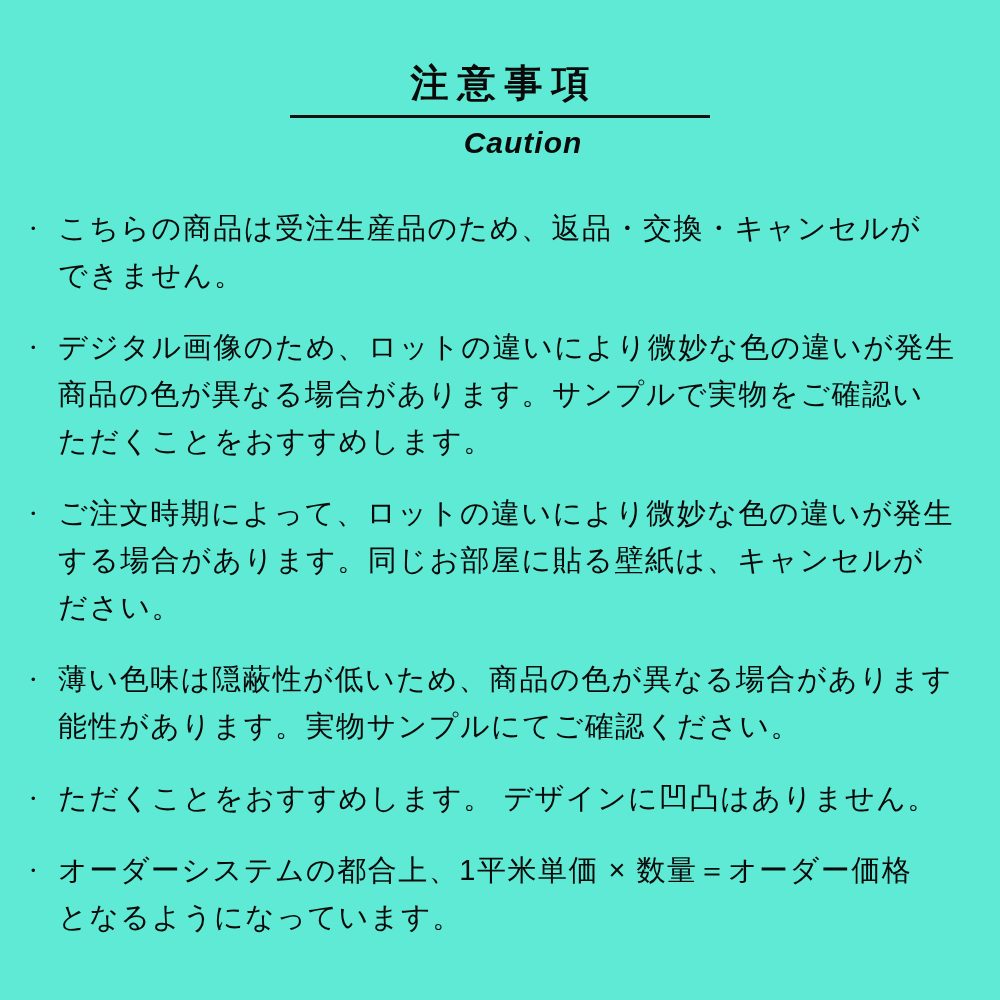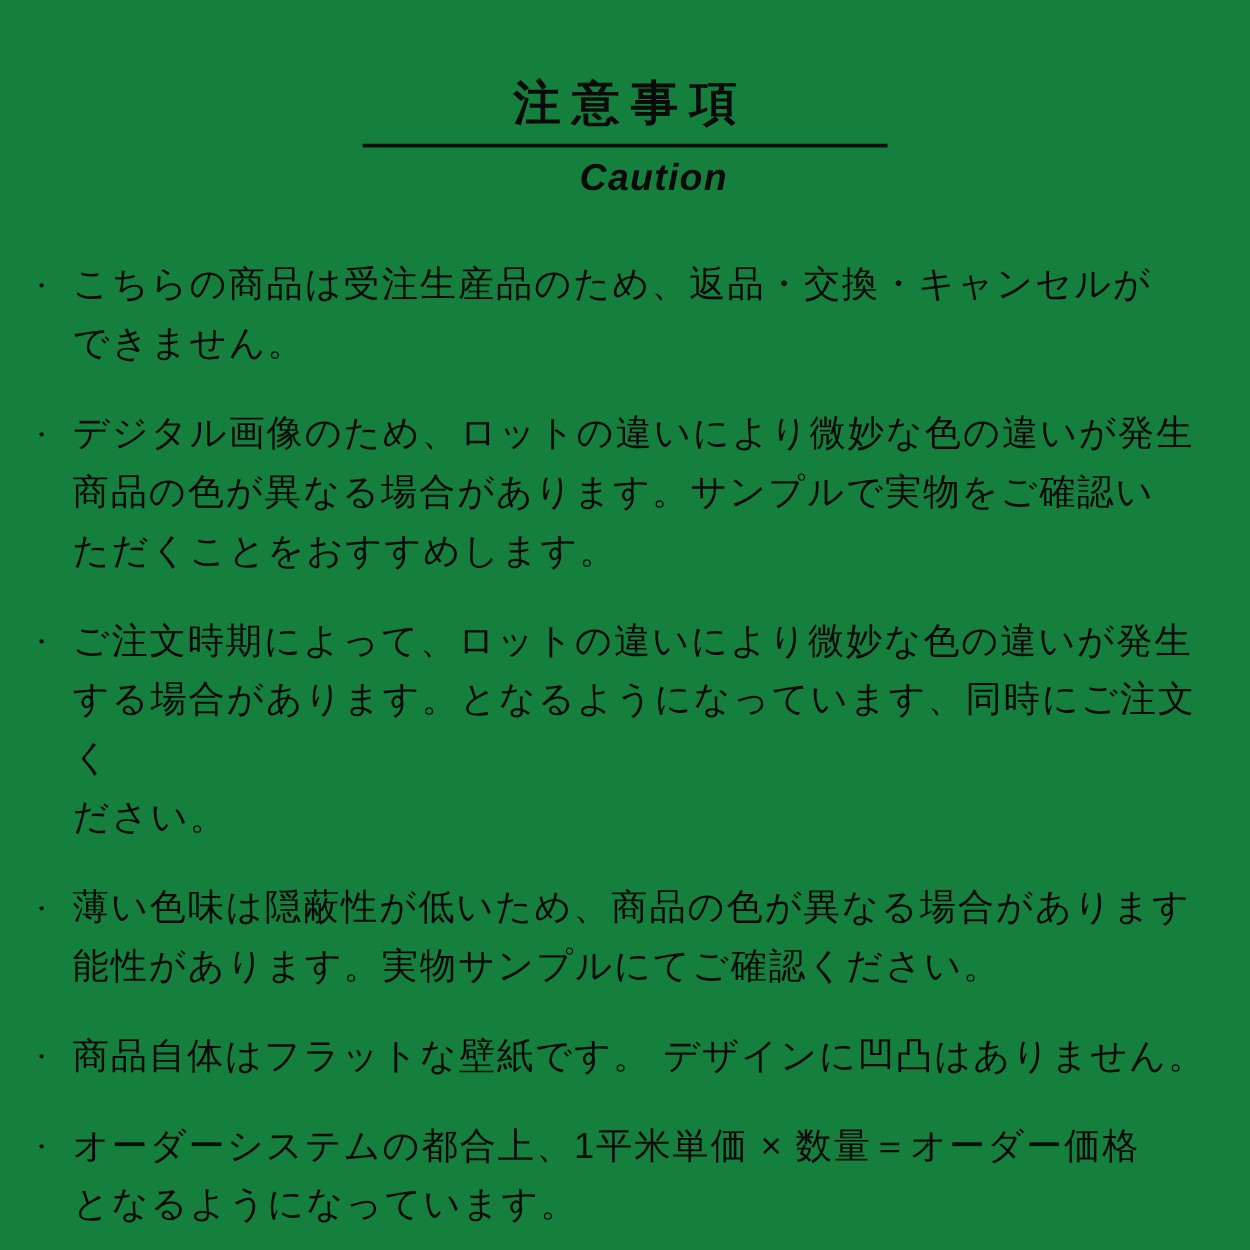--- a/index.html
+++ b/index.html
@@ -6,21 +6,21 @@
     margin: 0;
     padding: 0;
     background: #ffffff;
     font-family: "Liberation Sans", "DejaVu Sans", sans-serif;
     color: #0a0a0a;
   }
   .page {
     width: 1000px;
     height: 1000px;
     box-sizing: border-box;
-    background: #15803d;
+    background: #5eead4;
     overflow: hidden;
   }
   header.title-block {
     text-align: center;
     padding-top: 62px;
   }
   h1.page-title {
     margin: 0;
     font-size: 38px;
     line-height: 1.15;
@@ -92,31 +92,31 @@
     </li>
     <li class="caution-item">
       <span class="bullet">・</span>
       <span class="caution-text">デジタル画像のため、ロットの違いにより微妙な色の違いが発生
 商品の色が異なる場合があります。サンプルで実物をご確認い
 ただくことをおすすめします。</span>
     </li>
     <li class="caution-item">
       <span class="bullet">・</span>
       <span class="caution-text">ご注文時期によって、ロットの違いにより微妙な色の違いが発生
-する場合があります。となるようになっています、同時にご注文く
+する場合があります。同じお部屋に貼る壁紙は、キャンセルが
 ださい。</span>
     </li>
     <li class="caution-item">
       <span class="bullet">・</span>
       <span class="caution-text">薄い色味は隠蔽性が低いため、商品の色が異なる場合があります
 能性があります。実物サンプルにてご確認ください。</span>
     </li>
     <li class="caution-item">
       <span class="bullet">・</span>
-      <span class="caution-text">商品自体はフラットな壁紙です。 デザインに凹凸はありません。</span>
+      <span class="caution-text">ただくことをおすすめします。 デザインに凹凸はありません。</span>
     </li>
     <li class="caution-item">
       <span class="bullet">・</span>
       <span class="caution-text">オーダーシステムの都合上、1平米単価 × 数量＝オーダー価格
 となるようになっています。</span>
     </li>
   </ul>
 
 </div>
 

